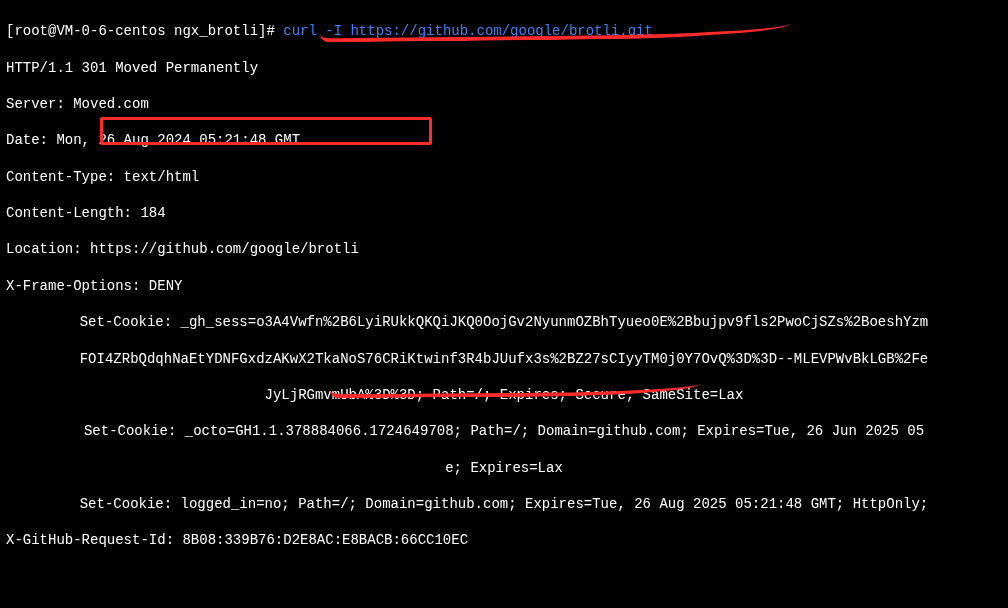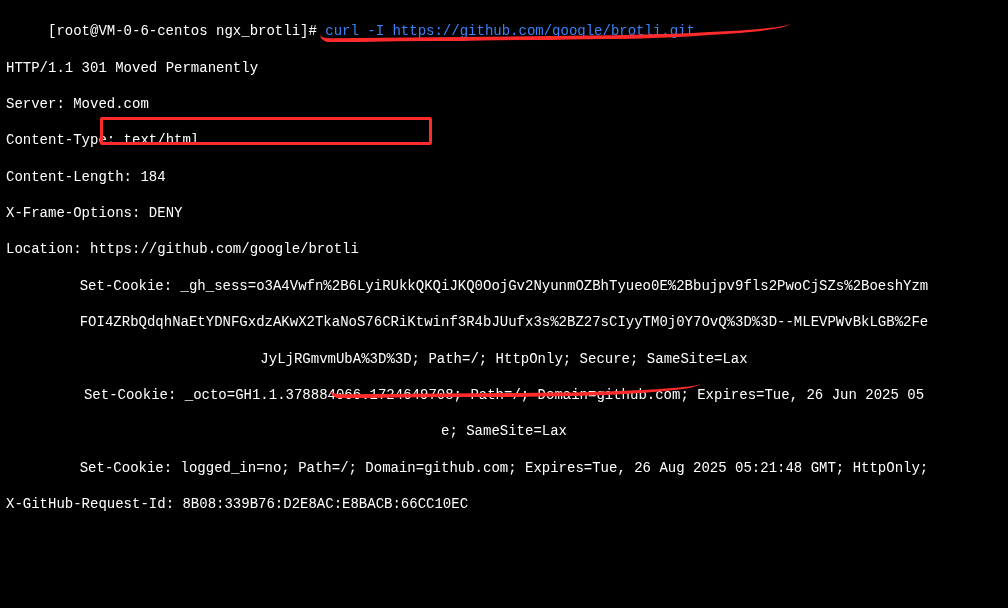--- a/index.html
+++ b/index.html
@@ -14,21 +14,21 @@
     height: 608px;
     overflow: hidden;
   }
   .terminal {
     position: relative;
     padding: 4px 6px;
     white-space: pre;
     width: 1008px;
     box-sizing: border-box;
   }
-  .prompt-root { color: #ffffff; margin-left: 42px; }
+  .prompt-root { color: #ffffff; }
   .cmd { color: #3b82f6; }
   .line { white-space: pre; overflow: hidden; }
   .nowrap { white-space: pre; text-align: center; }
   
   .anno {
     position: absolute;
     pointer-events: none;
   }
   .red-underline-1 {
     
@@ -60,29 +60,30 @@
     transform: rotate(-0.4deg);
   }
 </style>
 </head>
 <body>
 
 <div class="terminal">
 <div class="line"><span class="prompt-root">[root@VM-0-6-centos ngx_brotli]# </span><span class="cmd">curl -I https://github.com/google/brotli.git</span></div>
 <div class="line">HTTP/1.1 301 Moved Permanently</div>
 <div class="line">Server: Moved.com</div>
+<div class="line">Date: Mon, 26 Aug 2024 05:21:48 GMT</div>
 <div class="line">Content-Type: text/html</div>
 <div class="line">Content-Length: 184</div>
+<div class="line">Location: https://github.com/google/brotli</div>
 <div class="line">X-Frame-Options: DENY</div>
-<div class="line">Location: https://github.com/google/brotli</div>
 <div class="line nowrap">Set-Cookie: _gh_sess=o3A4Vwfn%2B6LyiRUkkQKQiJKQ0OojGv2NyunmOZBhTyueo0E%2Bbujpv9fls2PwoCjSZs%2BoeshYzm</div>
 <div class="line nowrap">FOI4ZRbQdqhNaEtYDNFGxdzAKwX2TkaNoS76CRiKtwinf3R4bJUufx3s%2BZ27sCIyyTM0j0Y7OvQ%3D%3D--MLEVPWvBkLGB%2Fe</div>
-<div class="line nowrap">JyLjRGmvmUbA%3D%3D; Path=/; HttpOnly; Secure; SameSite=Lax</div>
+<div class="line nowrap">JyLjRGmvmUbA%3D%3D; Path=/; Expires; Secure; SameSite=Lax</div>
 <div class="line nowrap">Set-Cookie: _octo=GH1.1.378884066.1724649708; Path=/; Domain=github.com; Expires=Tue, 26 Jun 2025 05</div>
-<div class="line nowrap">e; SameSite=Lax</div>
+<div class="line nowrap">e; Expires=Lax</div>
 <div class="line nowrap">Set-Cookie: logged_in=no; Path=/; Domain=github.com; Expires=Tue, 26 Aug 2025 05:21:48 GMT; HttpOnly;</div>
 <div class="line">X-GitHub-Request-Id: 8B08:339B76:D2E8AC:E8BACB:66CC10EC</div>
 
 
 
 
 
 
 
 

